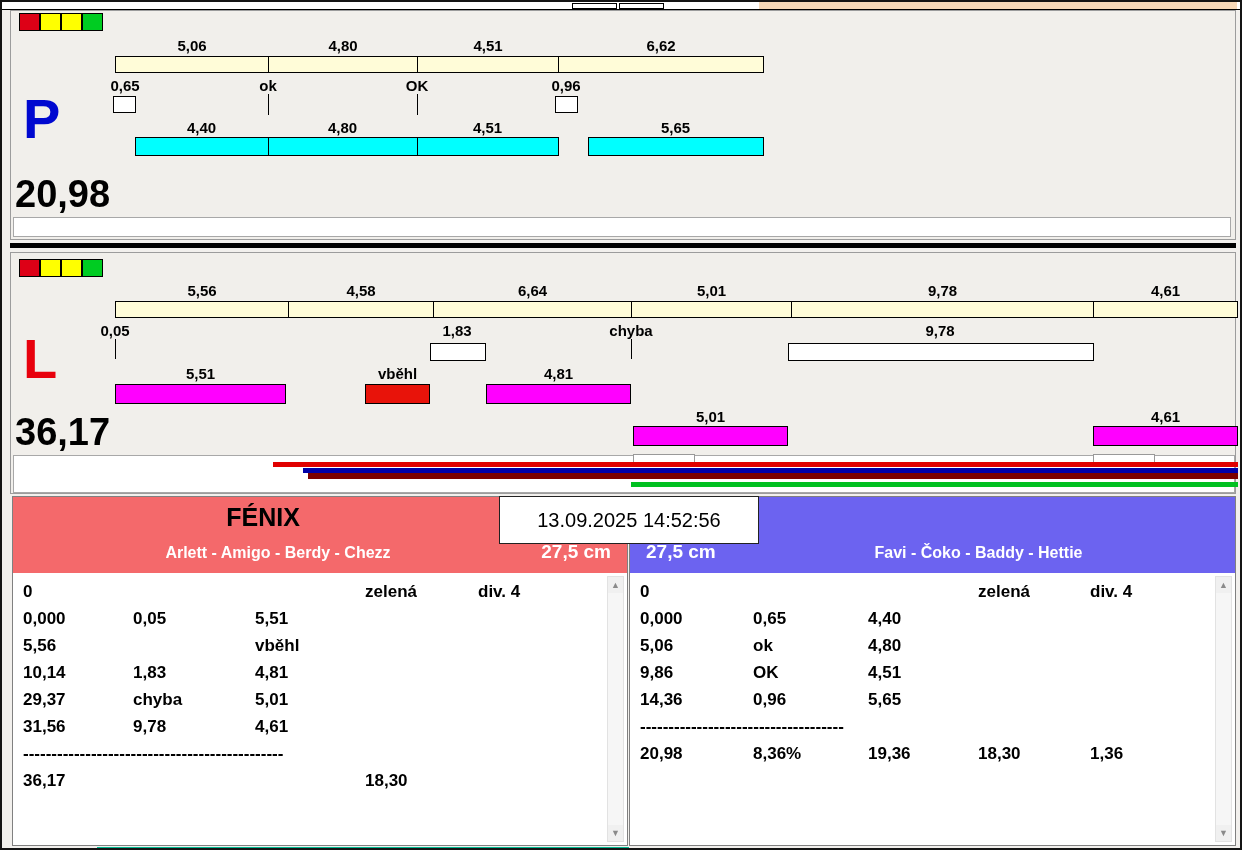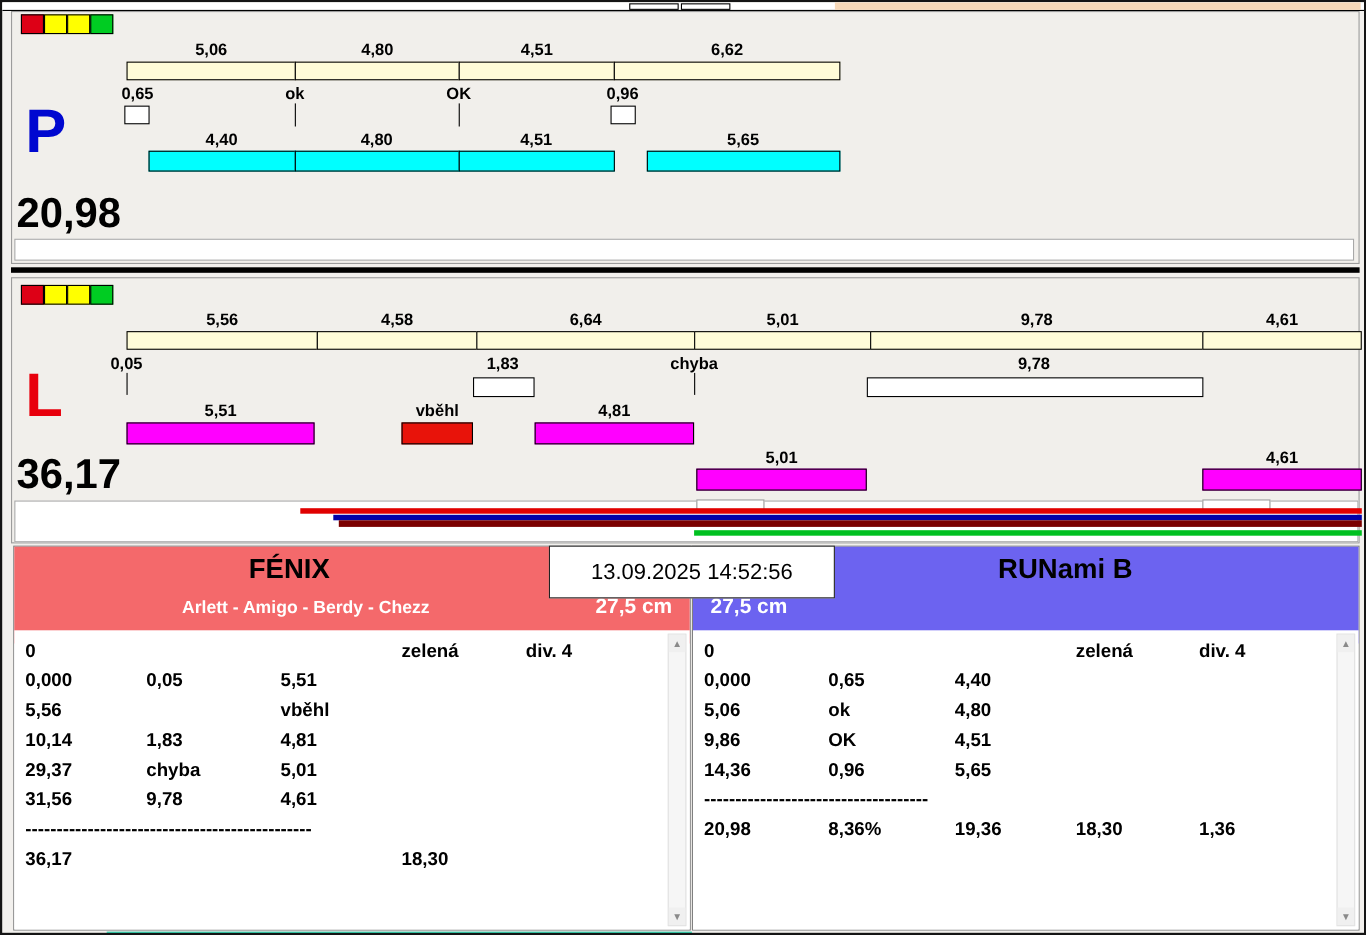--- a/index.html
+++ b/index.html
@@ -230,21 +230,21 @@
       </div>
     </div>
     <div class="scrollbar">
       <div class="sb-btn sb-up">▲</div>
       <div class="sb-btn sb-down">▼</div>
     </div>
   </div>
 
   <div class="team team-right">
     <div class="team-header hdr-right">
-      <div class="team-title" style="left:70px;width:537px">RUNami B</div>
+      <div class="team-dogs" style="left:90px;width:517px">Favi - Čoko - Baddy - Hettie</div>
       <div class="team-height" style="left:16px">27,5 cm</div>
     </div>
     <div class="ttable t-right">
       <div class="trow">
         <span class="c0">0</span>
         <span class="c1"></span>
         <span class="c2"></span>
         <span class="c3">zelená</span>
         <span class="c4">div. 4</span>
       </div>

